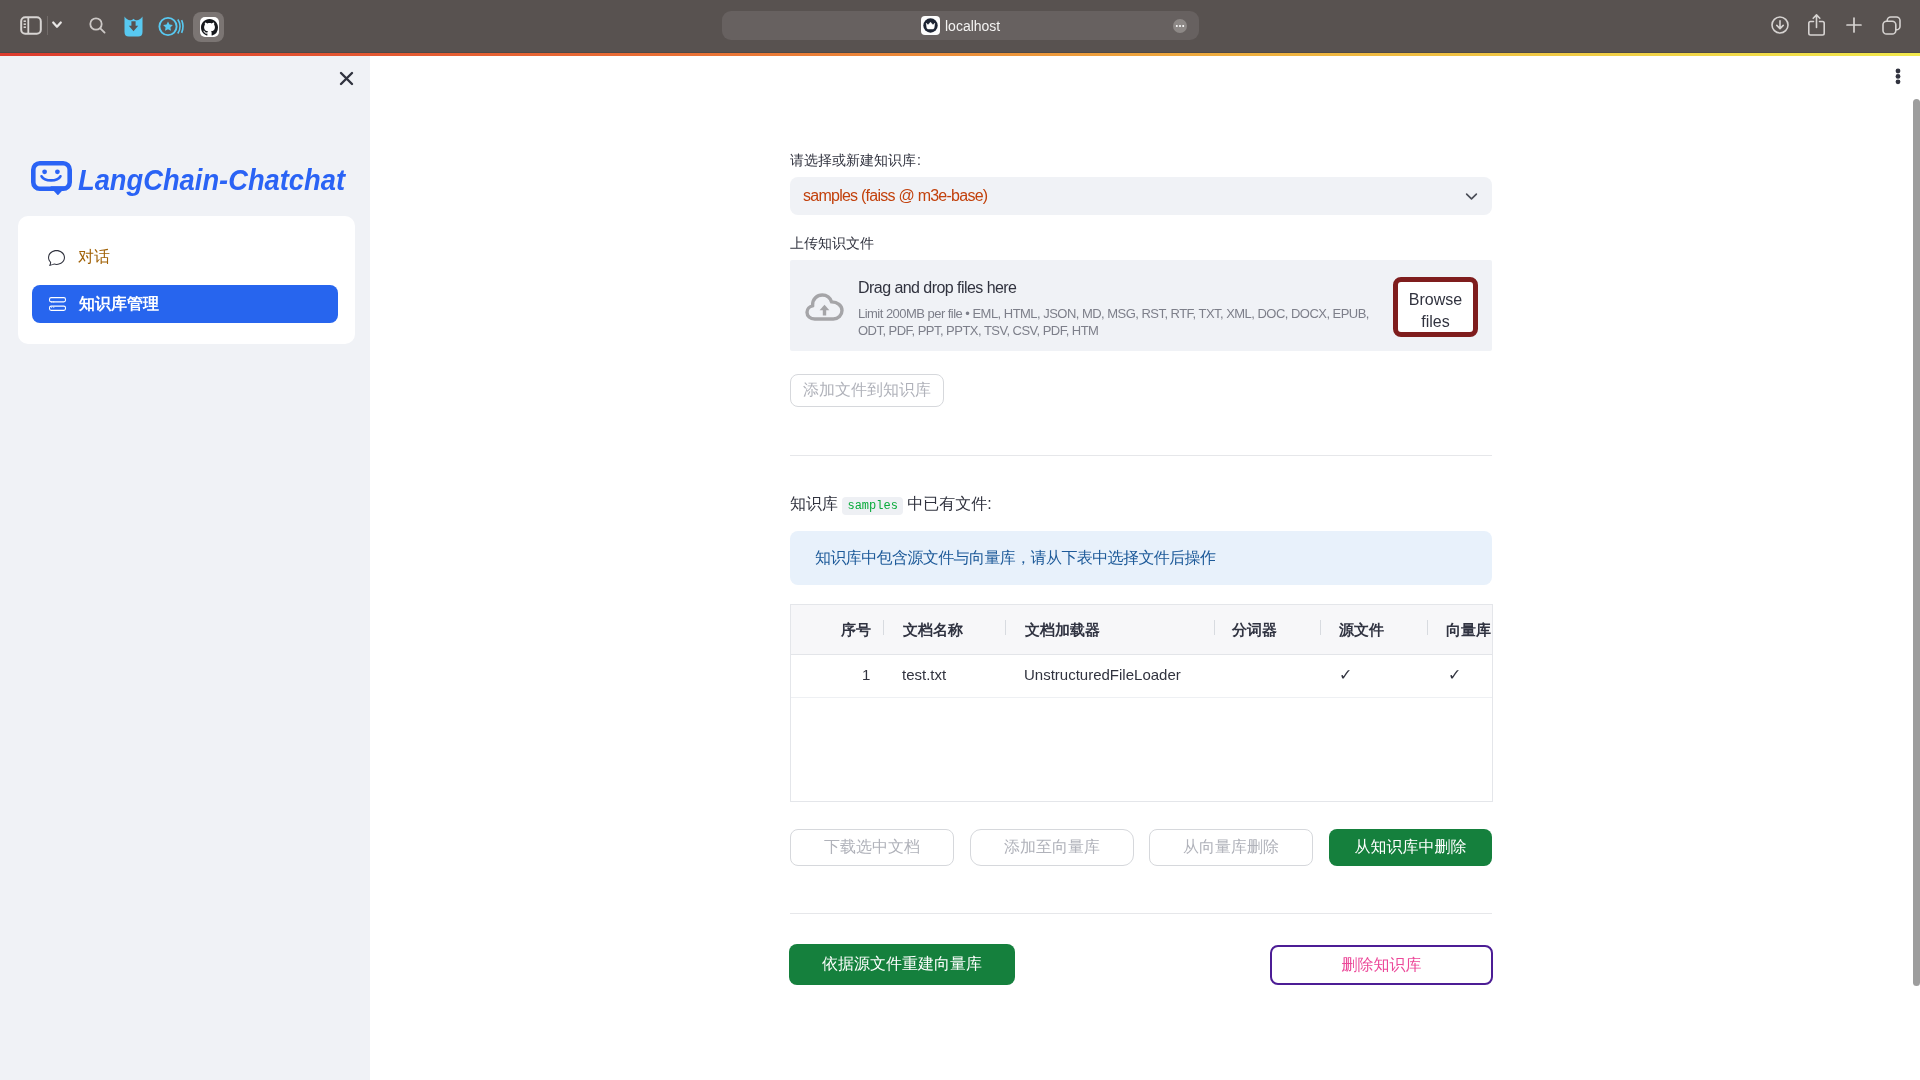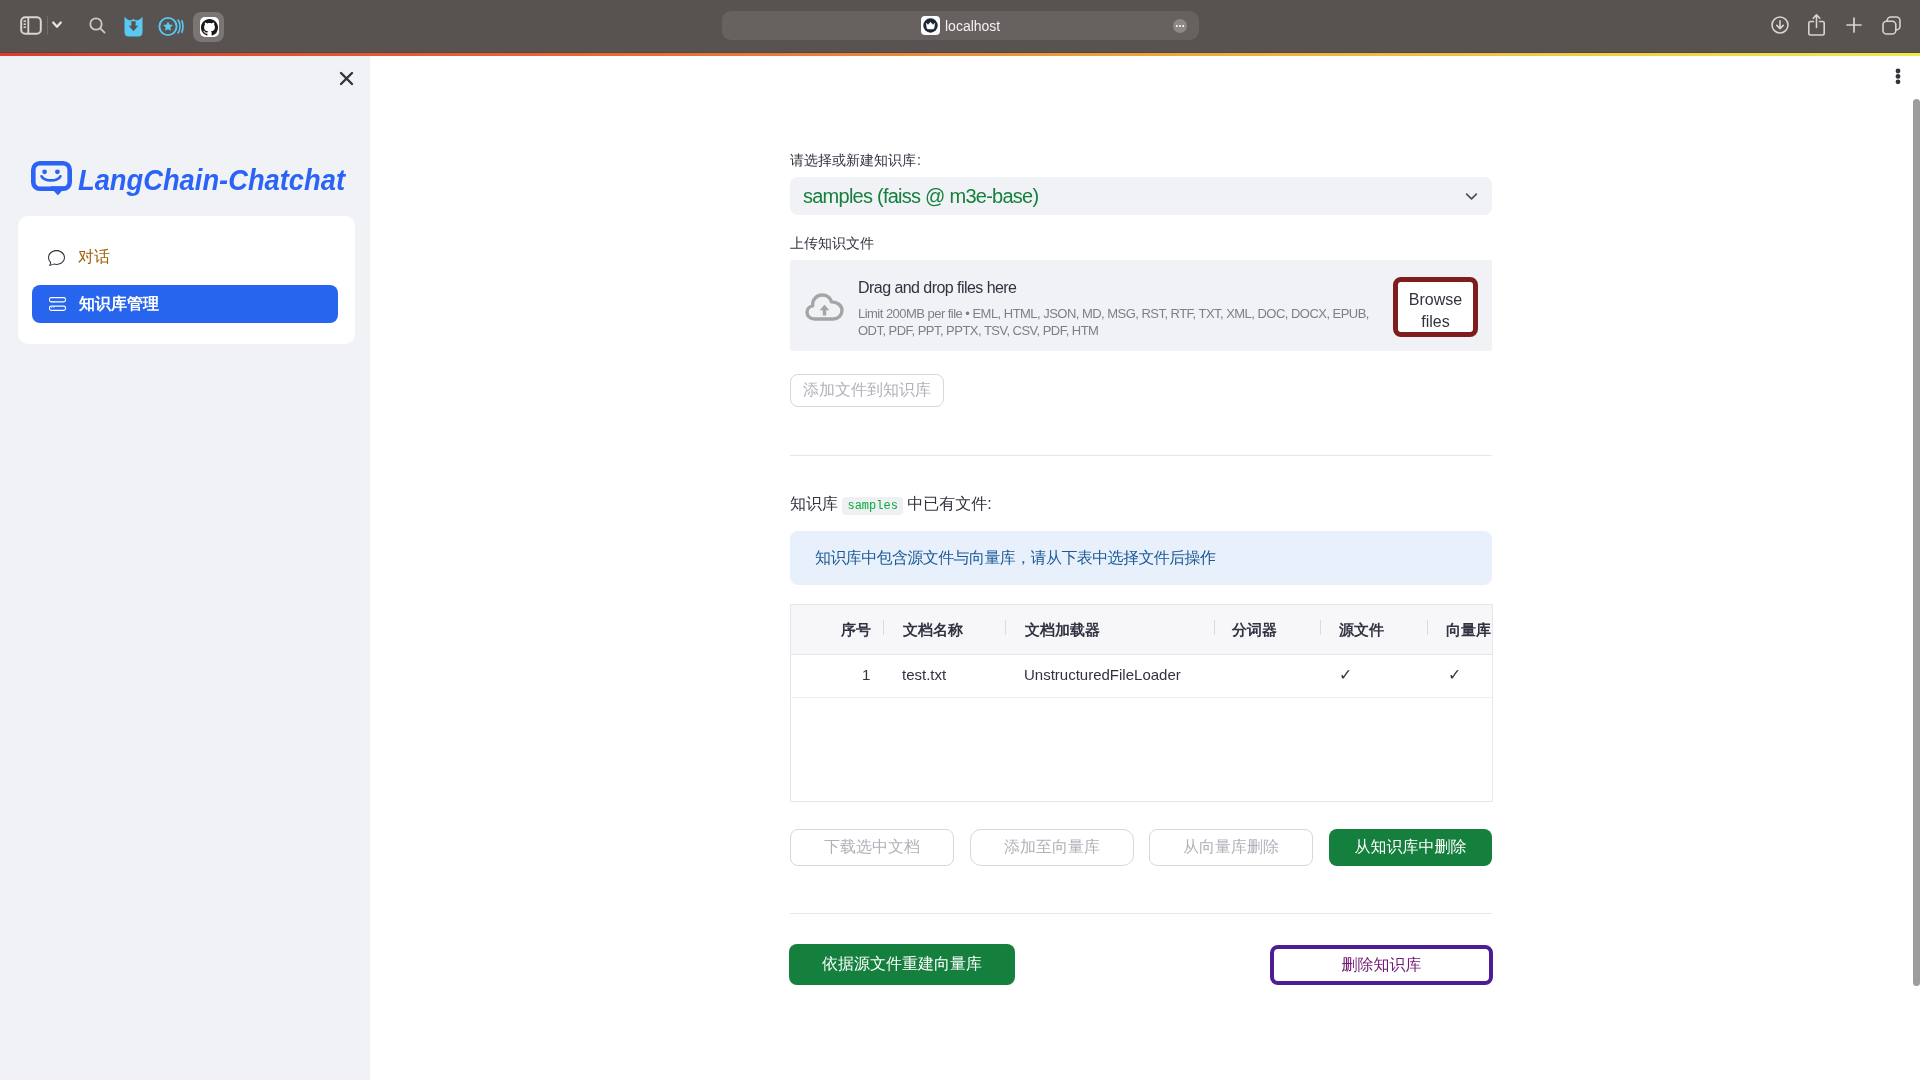--- a/index.html
+++ b/index.html
@@ -18,32 +18,32 @@
   #navcard { left:18px; top:160px; width:337px; height:128px; background:#fff; border-radius:10px; }
   #nav1 { left:30px; padding-left:0; top:23px; width:277px; height:37px; color:#a16207; font-size:16px; }
   .navrow { display:flex; align-items:center; position:absolute; }
   .navrow svg { margin-left:0; }
   .navrow span { margin-left:13px; }
   #nav2 { left:14px; top:69px; width:306px; height:38px; padding-left:17px; background:#2765ee; border-radius:8px;
           color:#fff; font-size:16px; font-weight:600; }
   
   .lbl { color:#31333f; font-size:14px; }
   #sel { left:790px; top:121px; width:702px; height:38px; background:#f0f2f6; border-radius:8px;
-         color:#15803d; font-size:20px; letter-spacing:-0.75px; display:flex; align-items:center; padding-left:13px; }
+         color:#c2410c; font-size:16px; letter-spacing:-0.75px; display:flex; align-items:center; padding-left:13px; }
   #drop { left:790px; top:204px; width:702px; height:91px; background:#f0f2f6; border-radius:2px; }
   #dragtxt { left:68px; top:19px; font-size:16px; letter-spacing:-0.55px; color:#31333f; }
   .limit { color:#7d7f8a; font-size:13px; letter-spacing:-0.53px; left:68px; }
   #browse { left:603px; top:17px; width:85px; height:60px; background:#fff; border:5px solid #7f1d1d;
             border-radius:8px; color:#31333f; font-size:16px; line-height:22px; text-align:center;
             padding-top:7px; }
   .btn { position:absolute; border-radius:8px; font-size:16px; display:flex; align-items:center;
          justify-content:center; white-space:nowrap; }
   .btn.dis { background:#fff; border:1px solid #d6d8dc; color:#b0b2ba; }
   .btn.blue { background:#15803d; color:#fff; border:none; }
-  .btn.white { background:#fff; border:4px solid #4c1d95; color:#701a75; }
+  .btn.white { background:#fff; border:2px solid #4c1d95; color:#ec4899; }
   .hr { position:absolute; width:702px; height:1px; background:#e6e7ea; left:790px; }
   code.chip { background:#eef0f4; color:#09ab3b; border-radius:4px; padding:2px 5px;
       font-family:"Liberation Mono",monospace; font-size:12px; }
   #info { left:790px; top:475px; width:702px; height:54px; background:#e8f1fb; border-radius:8px;
       color:#1d5a99; font-size:16px; letter-spacing:-0.6px; display:flex; align-items:center; padding-left:25px; }
   
   #tbl { left:790px; top:548px; width:703px; height:198px; border:1px solid #e4e6ea; background:#fff; }
   #thead { position:absolute; left:0; top:0; width:100%; height:50px; background:#f7f7f9;
       border-bottom:1px solid #e3e5e9; }
   .th { position:absolute; top:0; height:50px; line-height:50px; font-size:15px; font-weight:600; color:#303341; white-space:nowrap; }

